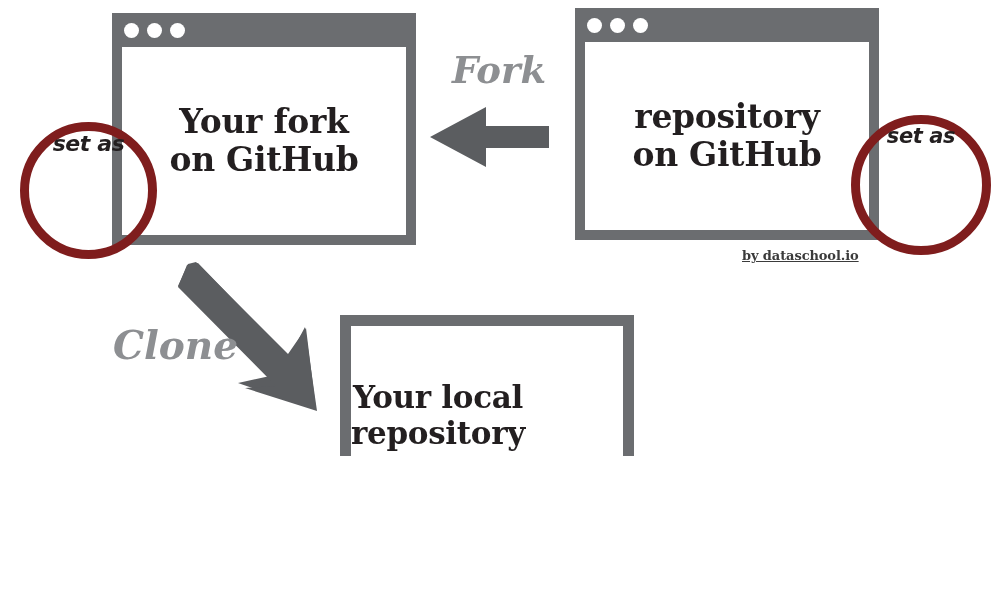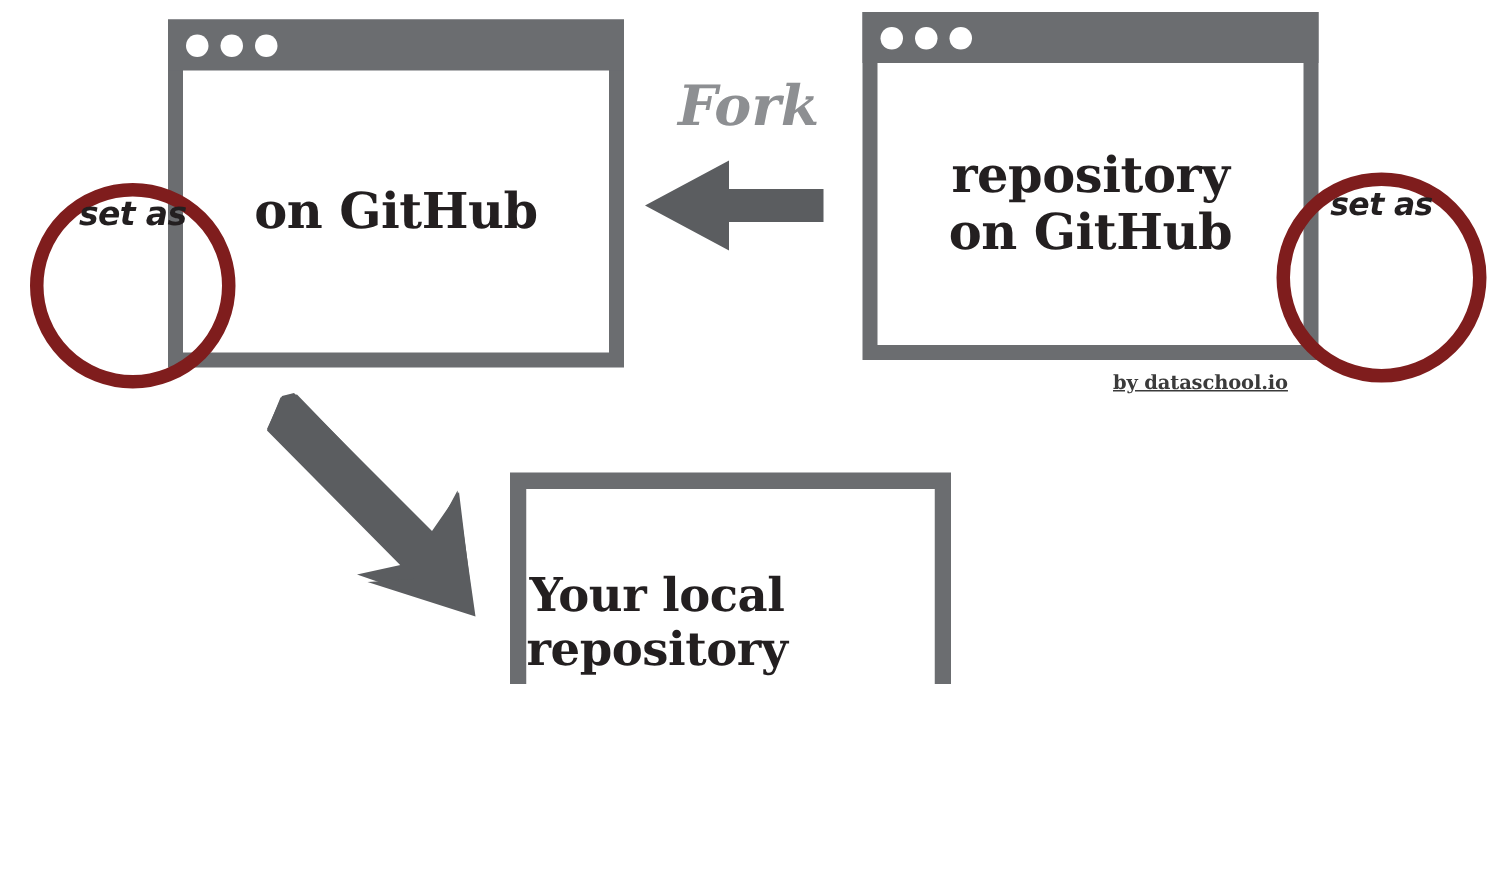--- a/index.html
+++ b/index.html
@@ -156,29 +156,31 @@
     <polygon points="0,32 56,2 56,21 119,21 119,43 56,43 56,62" fill="#5b5d60"></polygon>
   </svg>
 
   <div class="edge-label" id="fork-label" style="left:452px; top:48px;">Fork</div>
 
   <svg class="arrow-svg" id="clone-arrow" style="left:178px; top:264px;" width="150" height="150" viewBox="0 0 150 150">
     <polygon points="10,0 0,22 92,112 60,119 138,146 128,64 110,90 18,-2" fill="#5b5d60"></polygon>
     <polygon points="9,1 0,23 98,122 67,124 139,147 127,63 111,93 20,-1" fill="#5b5d60"></polygon>
   </svg>
 
+  <div class="edge-label" id="clone-label" style="left:113px; top:322px;">Clone</div>
 
   <div class="browser" id="fork-window" style="left:112px; top:13px; width:304px; height:232px;">
     <div class="browser-titlebar">
       <span class="dot d1"></span>
       <span class="dot d2"></span>
       <span class="dot d3"></span>
     </div>
     <div class="browser-screen">
       <div class="screen-text">
+        <div>Your fork</div>
         <div>on GitHub</div>
       </div>
     </div>
   </div>
 
   <div class="browser" id="project-window" style="left:575px; top:8px; width:304px; height:232px;">
     <div class="browser-titlebar">
       <span class="dot d1"></span>
       <span class="dot d2"></span>
       <span class="dot d3"></span>

